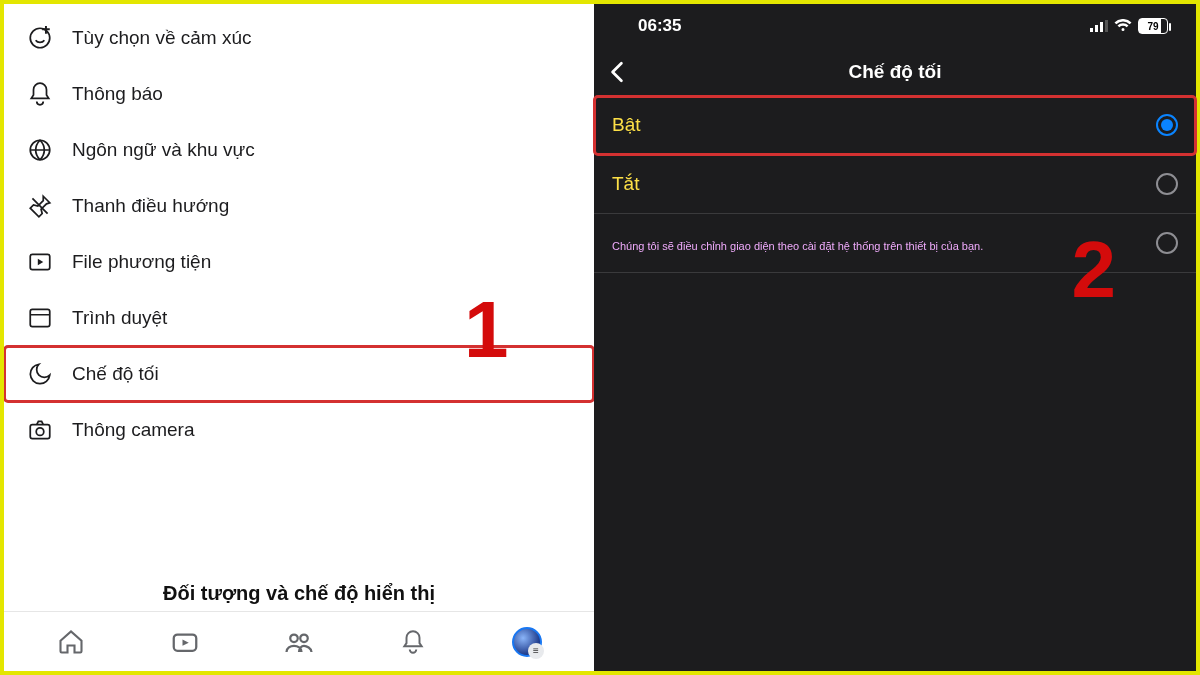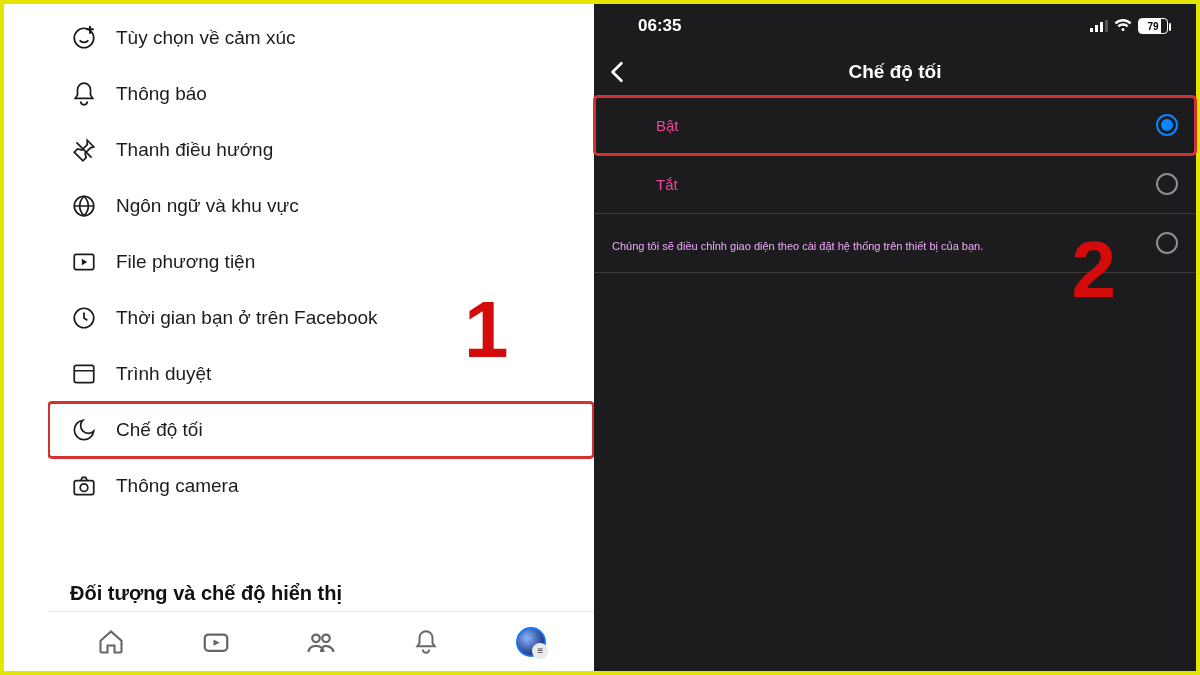--- a/index.html
+++ b/index.html
@@ -10,21 +10,20 @@
     display: flex;
     background: #fff;
     position: relative;
   }
   .pane-left {
     width: 590px; height: 100%;
     background: #fff;
     position: relative;
     display: flex; flex-direction: column;
     padding-top: 6px;
-    padding-left: 44px;
   }
   .pane-right {
     flex: 1; height: 100%;
     background: #1c1c1e;
     color: #fff;
     position: relative;
   }
   
   .settings-list { flex: 1; overflow: hidden; }
   .settings-row {
@@ -41,20 +40,21 @@
   }
   .settings-row.highlighted {
     outline: 3px solid #d43131;
     outline-offset: -2px;
     border-radius: 4px;
   }
   .section-header {
     font-size: 20px; font-weight: 700;
     padding: 26px 22px 6px 22px;
     color: #111;
+    text-align: center;
   }
   
   .bottom-nav {
     height: 60px;
     border-top: 1px solid #e6e6e6;
     display: flex; align-items: center; justify-content: space-around;
     padding: 0 10px;
   }
   .bottom-nav .nav-item {
     width: 44px; height: 44px;
@@ -112,21 +112,21 @@
   }
   .title-bar .back { position: absolute; left: 16px; font-size: 26px; }
   .title-bar .title { margin: 0 auto; }
   .option-list {}
   .option-row {
     display: flex; align-items: center; justify-content: space-between;
     padding: 18px 18px;
     border-bottom: 1px solid #3a3a3c;
   }
   .option-row .labels { flex: 1; padding-right: 20px; }
-  .option-row .label { font-size: 15px; color: #ec4899; margin-left: 44px; }
+  .option-row .label { font-size: 19px; color: #fde047; }
   .option-row .sub { font-size: 11px; color: #f0abfc; margin-top: 7px; line-height: 1.35; }
   .option-row.highlighted {
     outline: 3px solid #d43131;
     outline-offset: -2px;
     border-radius: 4px;
   }
   .radio {
     width: 22px; height: 22px;
     border: 2px solid #8e8e93;
     border-radius: 50%;
@@ -161,51 +161,42 @@
           <span class="icon">
             <svg width="26" height="26" viewBox="0 0 24 24" fill="none" stroke="currentColor" stroke-width="1.6">
               <path d="M6 8a6 6 0 1 1 12 0v5l2 3H4l2-3zM9 19a3 3 0 0 0 6 0"></path>
             </svg>
           </span>
           <span>Thông báo</span>
         </div>
         <div class="settings-row">
           <span class="icon">
             <svg width="26" height="26" viewBox="0 0 24 24" fill="none" stroke="currentColor" stroke-width="1.6">
-              <path d="m5 5 14 14M15 3l6 6-3 1-5 5 1 4-3 3-8-8 3-3 4 1 5-5z"></path>
-            </svg>
-          </span>
-          <span>Thanh điều hướng</span>
-        </div>
-        <div class="settings-row">
-          <span class="icon">
-            <svg width="26" height="26" viewBox="0 0 24 24" fill="none" stroke="currentColor" stroke-width="1.6">
               <circle cx="12" cy="12" r="9"></circle>
               <path d="M3 12h18M12 3c2.5 2.5 4 5.5 4 9s-1.5 6.5-4 9c-2.5-2.5-4-5.5-4-9s1.5-6.5 4-9z"></path>
             </svg>
           </span>
           <span>Ngôn ngữ và khu vực</span>
         </div>
         <div class="settings-row">
           <span class="icon">
             <svg width="26" height="26" viewBox="0 0 24 24" fill="none" stroke="currentColor" stroke-width="1.6">
+              <path d="m5 5 14 14M15 3l6 6-3 1-5 5 1 4-3 3-8-8 3-3 4 1 5-5z"></path>
+            </svg>
+          </span>
+          <span>Thanh điều hướng</span>
+        </div>
+        <div class="settings-row">
+          <span class="icon">
+            <svg width="26" height="26" viewBox="0 0 24 24" fill="none" stroke="currentColor" stroke-width="1.6">
               <rect x="3" y="5" width="18" height="14" rx="2"></rect>
               <path d="m10 9 5 3-5 3z" fill="currentColor" stroke="none"></path>
             </svg>
           </span>
           <span>File phương tiện</span>
-        </div>
-        <div class="settings-row">
-          <span class="icon">
-            <svg width="26" height="26" viewBox="0 0 24 24" fill="none" stroke="currentColor" stroke-width="1.6">
-              <circle cx="12" cy="12" r="9"></circle>
-              <path d="M12 7v5l3 2"></path>
-            </svg>
-          </span>
-          <span>Thời gian bạn ở trên Facebook</span>
         </div>
         <div class="settings-row">
           <span class="icon">
             <svg width="26" height="26" viewBox="0 0 24 24" fill="none" stroke="currentColor" stroke-width="1.6">
               <rect x="3" y="4" width="18" height="16" rx="2"></rect>
               <path d="M3 9h18M7 6.5h.01M10 6.5h.01"></path>
             </svg>
           </span>
           <span>Trình duyệt</span>
         </div>

